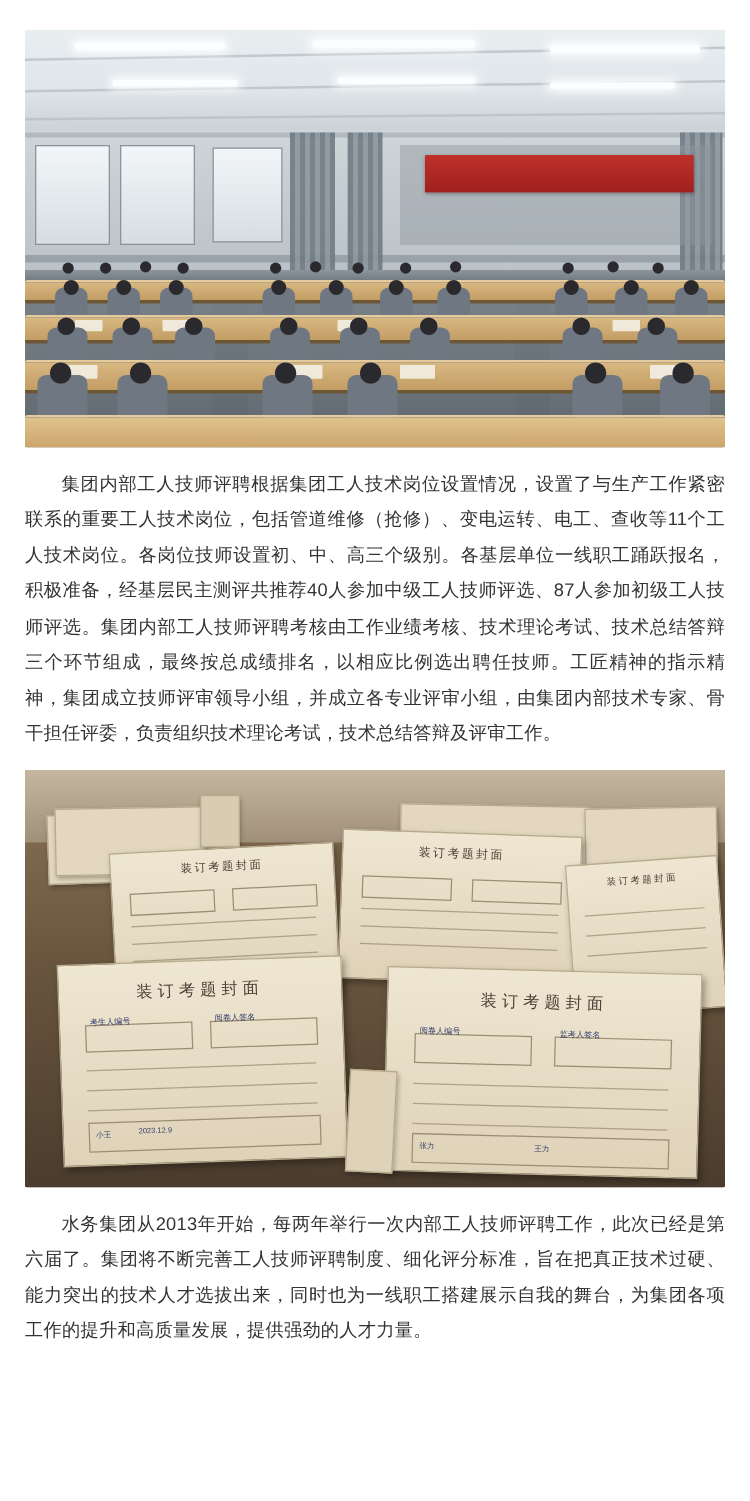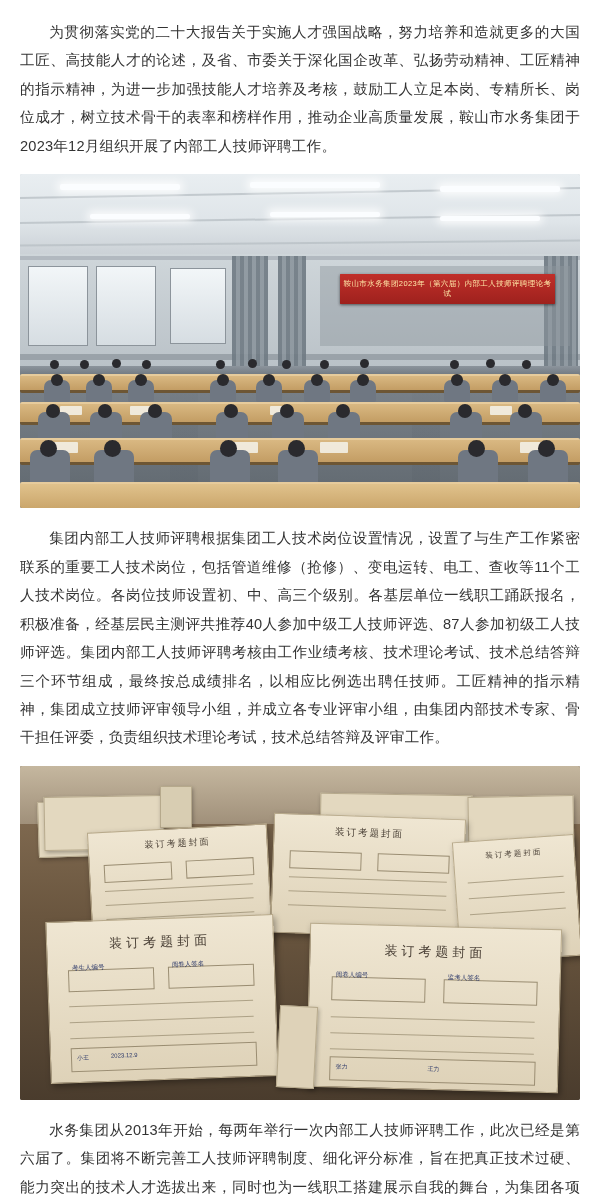--- a/index.html
+++ b/index.html
@@ -156,21 +156,20 @@
   .p2-stack {
     position: absolute; background: #e3d8bf; border: 1px solid #b6a98c;
     box-shadow: 1px 2px 4px rgba(0,0,0,.3);
   }
 </style>
 </head>
 <body>
 
 <div class="page">
 
-  <p class="para">为贯彻落实党的二十大报告关于实施人才强国战略，努力培养和造就更多的大国工匠、高技能人才的论述，及省、市委关于深化国企改革、弘扬劳动精神、工匠精神的指示精神，为进一步加强技能人才培养及考核，鼓励工人立足本岗、专精所长、岗位成才，树立技术骨干的表率和榜样作用，推动企业高质量发展，鞍山市水务集团于2023年12月组织开展了内部工人技师评聘工作。</p>
 
   <div class="figure">
     <div class="photo1">
       <div class="p1-ceiling"></div>
 
       <div class="p1-ceil-line" style="left:0;top:18px;width:560px;transform:skewY(-1deg)"></div>
       <div class="p1-ceil-line" style="left:0;top:44px;width:560px;transform:skewY(-0.8deg)"></div>
       <div class="p1-ceil-line" style="left:0;top:68px;width:560px;transform:skewY(-0.5deg)"></div>
 
       <div class="p1-light" style="left:40px;top:10px;width:120px;height:6px"></div>
@@ -187,21 +186,20 @@
       <div class="p1-window" style="left:8px;top:92px;width:58px;height:78px"></div>
       <div class="p1-window" style="left:76px;top:92px;width:58px;height:78px"></div>
       <div class="p1-window" style="left:150px;top:94px;width:54px;height:74px"></div>
 
       <div class="p1-curtain" style="left:212px"></div>
       <div class="p1-curtain" style="left:258px;width:28px"></div>
       <div class="p1-curtain" style="left:524px;width:34px"></div>
 
       <div class="p1-wall-panel" style="left:300px;top:92px;width:250px;height:80px;background:#8d969e;opacity:.45"></div>
       <div class="p1-banner"></div>
-      <div class="p1-banner" style="left:320px;top:100px;width:215px;height:30px;background:linear-gradient(#c02f2a,#9e211d);z-index:2">鞍山市水务集团2023年（第六届）内部工人技师评聘理论考试</div>
 
       <div class="p1-floor"></div>
       <div class="p1-aisle" style="left:150px"></div>
       <div class="p1-aisle" style="left:392px"></div>
 
       <div class="p1-benchrow" style="left:0;top:192px;width:560px;height:10px"></div>
       <div class="p1-head" style="left:30px;top:186px;width:9px;height:9px"></div>
       <div class="p1-head" style="left:60px;top:186px;width:9px;height:9px"></div>
       <div class="p1-head" style="left:92px;top:185px;width:9px;height:9px"></div>
       <div class="p1-head" style="left:122px;top:186px;width:9px;height:9px"></div>

